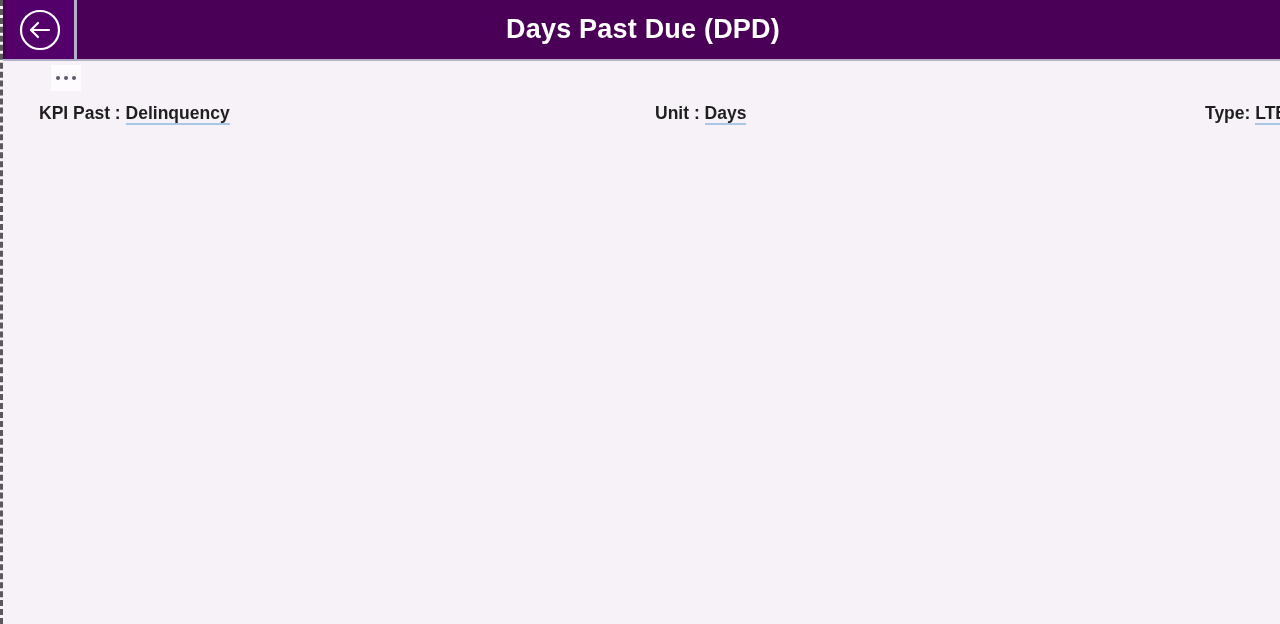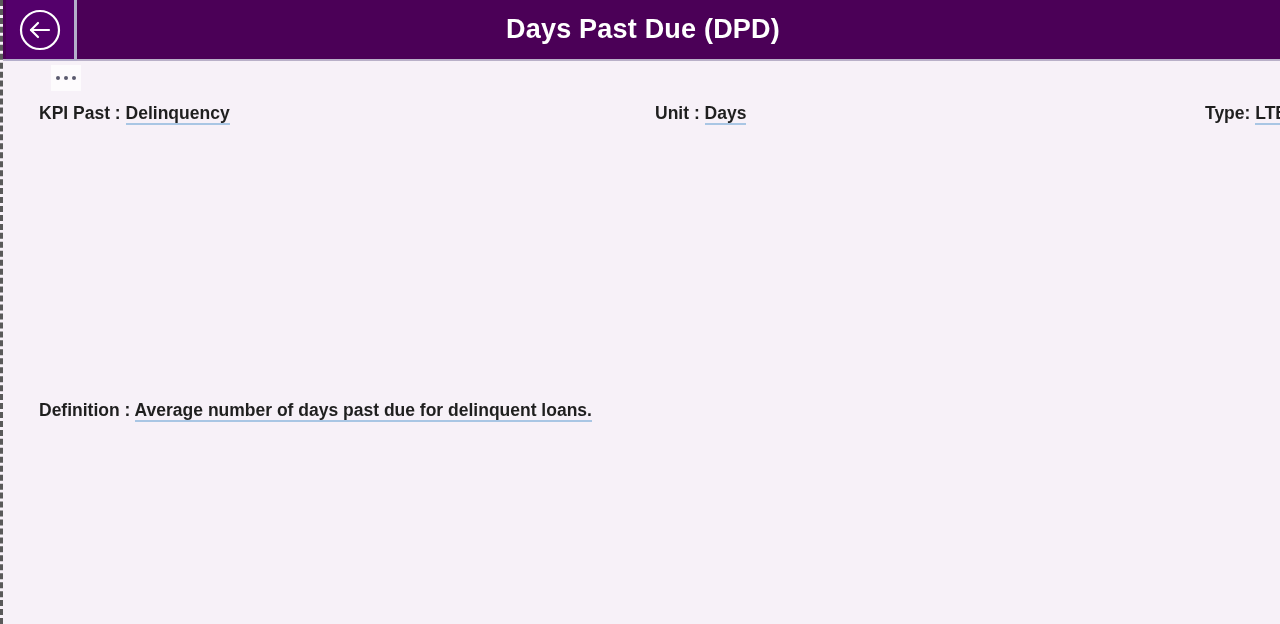--- a/index.html
+++ b/index.html
@@ -147,18 +147,14 @@
     <span class="label">Unit :</span>
     <span class="value">Days</span>
   </div>
 
   <div class="field" id="row-type">
     <span class="label">Type:</span>
     <span class="value">LTB</span>
   </div>
 
 
-  <div class="field" id="row-definition">
-    <span class="label">Definition :</span>
-    <span class="value">Average number of days past due for delinquent loans.</span>
-  </div>
 
 </div>
 
 </body></html>

